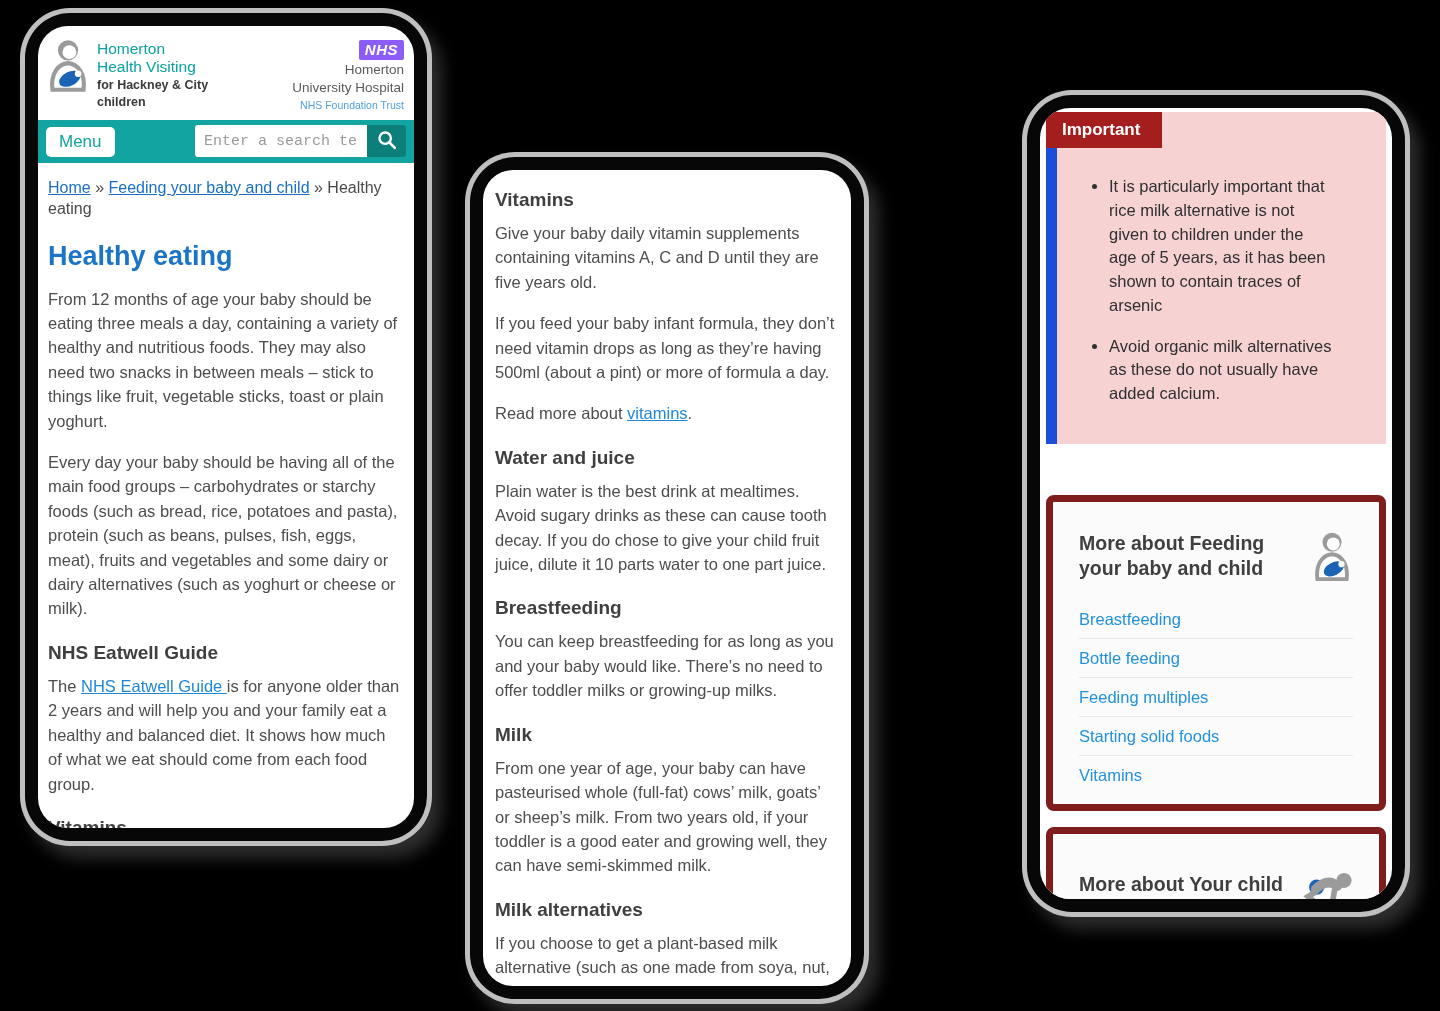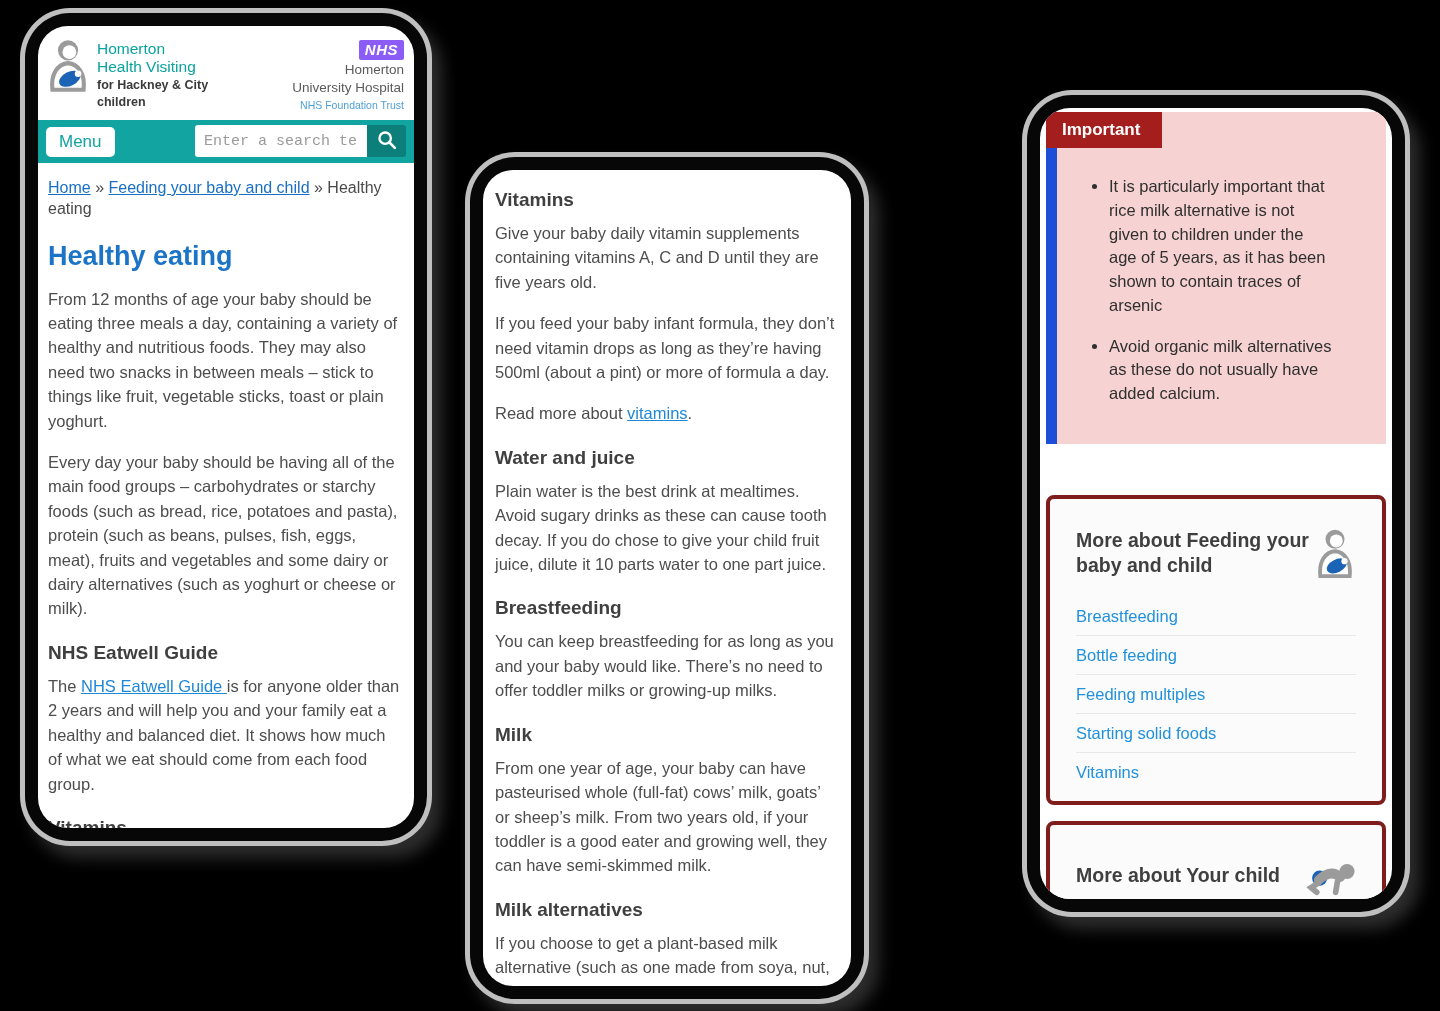--- a/index.html
+++ b/index.html
@@ -49,21 +49,21 @@
 
   
   .content3 { padding: 2px 4px 0; }
   .important { border-left:11px solid #1d4ed8; background:#f7d2d2; margin:2px 2px 0; padding-bottom:38px; }
   .important-label { display:inline-block; background:#a51e1e; color:#fff; font-weight:bold; font-size:17px;
                      padding:8px 22px 8px 16px; margin-left:-11px; }
   .important ul { margin:27px 0 0; padding:0 52px 0 52px; list-style:disc; color:#2f2f2f; }
   .important li { font-size:16.5px; line-height:1.44; margin-bottom:17px; }
   .important li:last-child { margin-bottom:0; }
 
-  .card { border:4px solid #7f1d1d; border-radius:8px; background:#fbfbfb; margin:51px 2px 0; padding:29px 26px 10px; }
+  .card { border:7px solid #7f1d1d; border-radius:8px; background:#fbfbfb; margin:51px 2px 0; padding:29px 26px 10px; }
   .card.second { margin-top:16px; padding-top:38px; }
   .card-head { display:flex; justify-content:space-between; align-items:flex-start; }
   .card-title { color:#3f3f3f; font-size:19.5px; font-weight:bold; line-height:1.32; max-width:252px; }
   .card-links { margin-top:15px; }
   .card-link { display:block; padding:10px 0 9px; border-bottom:1px solid #e7e7e7; color:#2191dd;
                font-size:16.5px; text-decoration:none; cursor:pointer; }
   .card-link.last { border-bottom:none; }
 </style>
 </head>
 <body>

